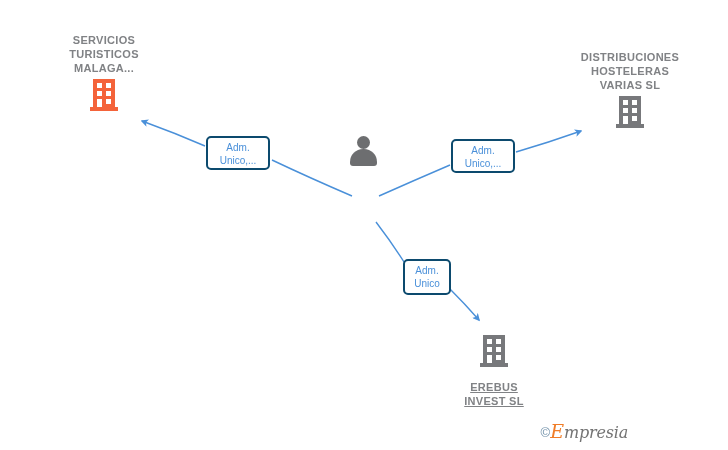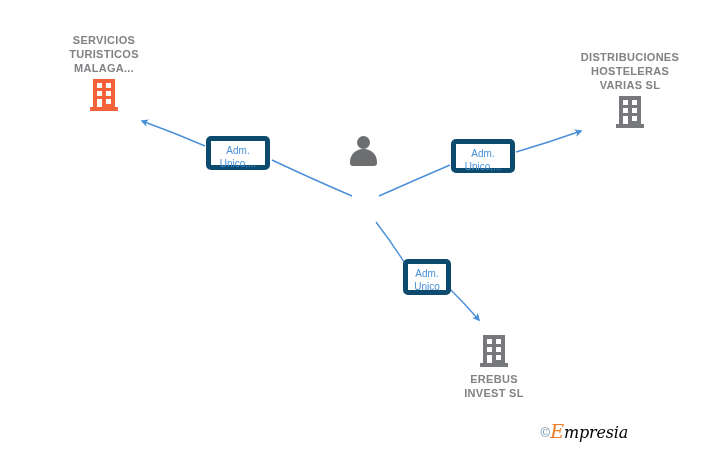--- a/index.html
+++ b/index.html
@@ -111,28 +111,28 @@
     border-radius: 13px 13px 3px 3px;
   }
 
   
   #node-servicios { left: 104px; top: 33px; }
   #node-servicios .node-label { width: 150px; }
   #node-distribuciones { left: 630px; top: 40px; margin-top: 10px; }
   #node-erebus { left: 494px; top: 331px; }
   #node-person { left: 363px; top: 136px; }
 
-  .node.below .node-label { margin-top: 5px; }
+  .node.below .node-label { margin-top: 13px; text-decoration: underline; }
 
   
   .edge-label {
     position: absolute;
     box-sizing: border-box;
     background: #ffffff;
-    border: 5px solid #0c4a6e;
+    border: 2px solid #0c4a6e;
     border-radius: 5px;
     color: #4a90d9;
     font-size: 10px;
     line-height: 13px;
     text-align: center;
     padding: 3px 4px;
     white-space: pre-line;
     box-shadow: 0 0 0 0 rgba(0,0,0,0);
   }
   #label-left  { left: 206px; top: 136px; width: 64px; height: 34px; }
@@ -154,21 +154,21 @@
     font-size: 13px;
     vertical-align: 1px;
   }
   #watermark .brand-e {
     color: #f07d28;
     font-family: "DejaVu Serif", serif;
     font-style: italic;
     font-size: 19px;
   }
   #watermark .brand-rest {
-    color: #000000;
+    color: #737373;
     font-family: "DejaVu Serif", serif;
     font-style: italic;
     font-size: 16px;
     letter-spacing: -0.2px;
   }
 </style>
 </head>
 <body>
 
 <div id="graph">

